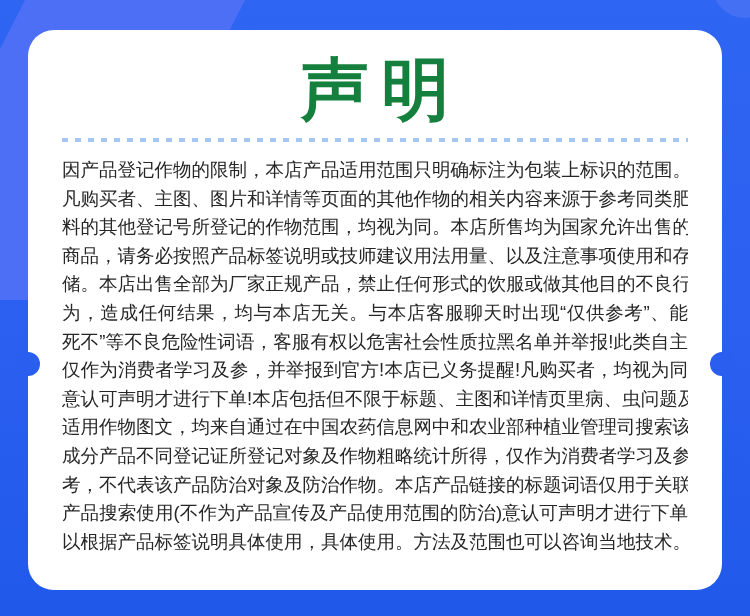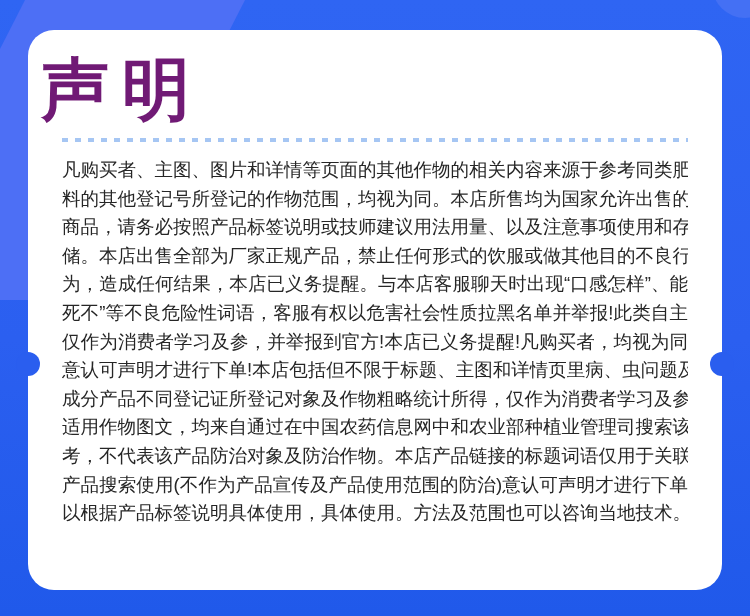--- a/index.html
+++ b/index.html
@@ -49,25 +49,25 @@
     width: 24px; height: 24px;
     border-radius: 50%;
     background: #2a5eef;
     top: 322px;
   }
   .notch-left  { left: -12px; }
   .notch-right { right: -12px; }
 
   .title {
     margin: 18px auto 0 auto;
-    text-align: left;
+    text-align: center;
     font-size: 68px;
     line-height: 82px;
     font-weight: bold;
-    color: #701a75;
+    color: #15803d;
     letter-spacing: 13px;
     text-indent: 13px;
   }
   .divider {
     width: 626px;
     height: 4px;
     margin: 8px auto 0 auto;
     background: repeating-linear-gradient(
       to right,
       #a6c6f3 0px, #a6c6f3 6px,
@@ -100,28 +100,29 @@
 
   <div class="card">
     <div class="notch notch-left"></div>
     <div class="notch notch-right"></div>
 
     <div class="title">声明</div>
 
     <div class="divider"></div>
 
     <div class="body-text">
+      <span class="line">因产品登记作物的限制，本店产品适用范围只明确标注为包装上标识的范围。</span>
       <span class="line">凡购买者、主图、图片和详情等页面的其他作物的相关内容来源于参考同类肥</span>
       <span class="line">料的其他登记号所登记的作物范围，均视为同。本店所售均为国家允许出售的</span>
       <span class="line">商品，请务必按照产品标签说明或技师建议用法用量、以及注意事项使用和存</span>
       <span class="line">储。本店出售全部为厂家正规产品，禁止任何形式的饮服或做其他目的不良行</span>
-      <span class="line">为，造成任何结果，本店已义务提醒。与本店客服聊天时出现“口感怎样”、能</span>
+      <span class="line">为，造成任何结果，均与本店无关。与本店客服聊天时出现“仅供参考”、能</span>
       <span class="line">死不”等不良危险性词语，客服有权以危害社会性质拉黑名单并举报!此类自主</span>
       <span class="line">仅作为消费者学习及参，并举报到官方!本店已义务提醒!凡购买者，均视为同</span>
       <span class="line">意认可声明才进行下单!本店包括但不限于标题、主图和详情页里病、虫问题及</span>
+      <span class="line">适用作物图文，均来自通过在中国农药信息网中和农业部种植业管理司搜索该</span>
       <span class="line">成分产品不同登记证所登记对象及作物粗略统计所得，仅作为消费者学习及参</span>
-      <span class="line">适用作物图文，均来自通过在中国农药信息网中和农业部种植业管理司搜索该</span>
       <span class="line">考，不代表该产品防治对象及防治作物。本店产品链接的标题词语仅用于关联</span>
       <span class="line">产品搜索使用(不作为产品宣传及产品使用范围的防治)意认可声明才进行下单</span>
       <span class="line">以根据产品标签说明具体使用，具体使用。方法及范围也可以咨询当地技术。</span>
     </div>
   </div>
 </div>
 
 </body></html>

